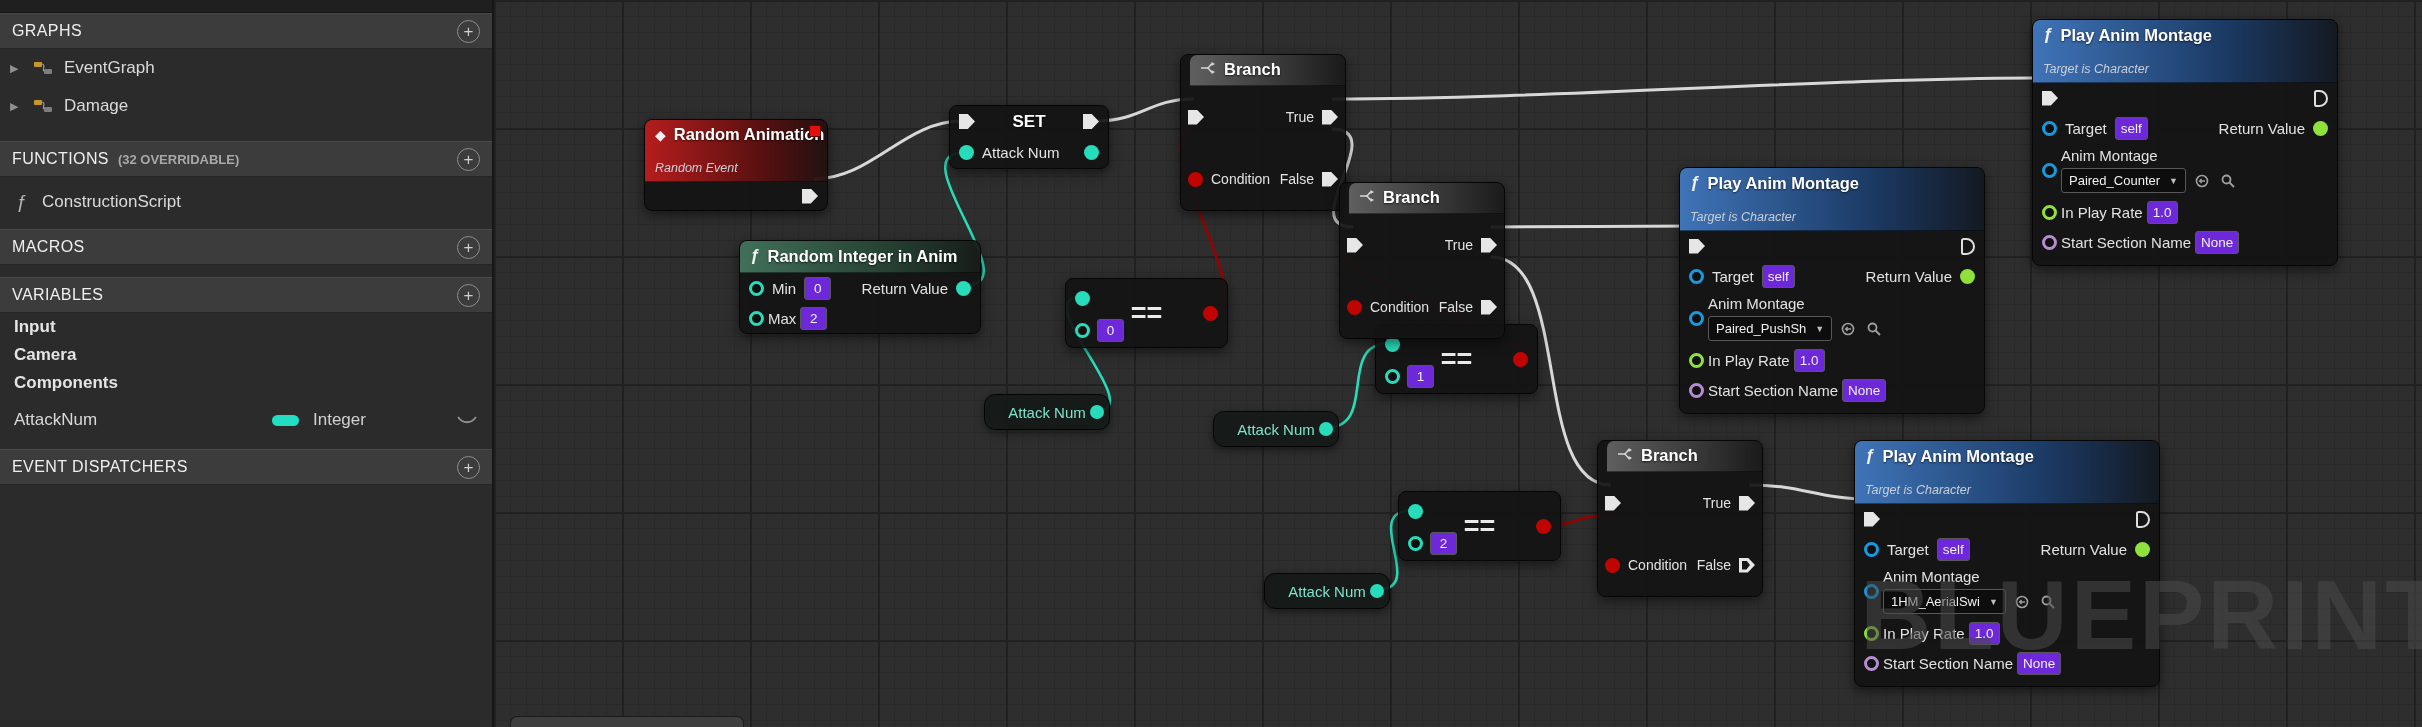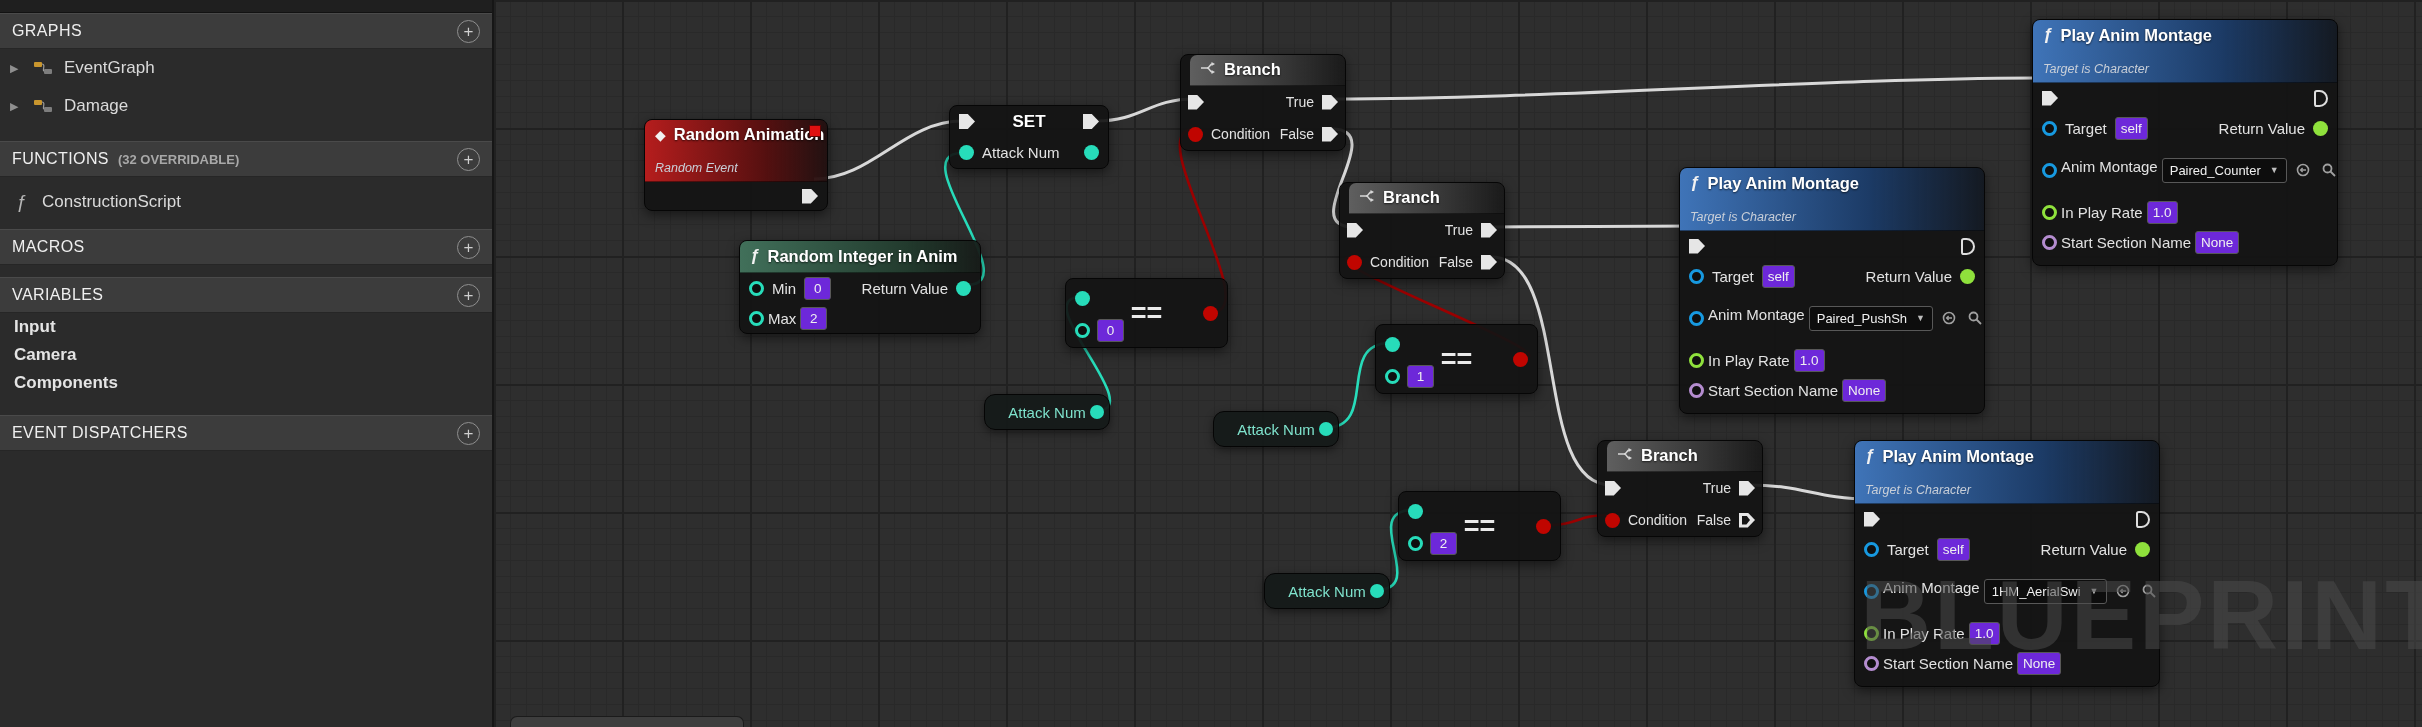--- a/index.html
+++ b/index.html
@@ -50,40 +50,40 @@
   .hdr-event{background:linear-gradient(90deg,#b51d1d,#571010 65%,rgba(60,12,12,.35));}
   .hdr-pam{background:linear-gradient(90deg,#3f74b8,#1c3b66 62%,rgba(20,35,58,.35));}
   .hdr-branch{background:linear-gradient(90deg,#5f5f5f,#343434 65%,rgba(40,40,40,.3));margin-left:9px;}
   .hdr-func{background:linear-gradient(90deg,#41705a,#223a2d 70%,rgba(30,45,36,.3));}
   .evt-badge{position:absolute;top:5px;right:6px;width:10px;height:10px;background:#e01010;border:1px solid #5c0606;}
 
   .prow{display:flex;align-items:center;gap:4px;padding:0 9px;height:30px;font-size:15px;}
   .prow.split{justify-content:space-between;}
   .pgroup{display:flex;align-items:center;gap:8px;}
   .plabel{color:#e2e2e2;white-space:nowrap;}
-  .branch .prow{padding:1px 7px;gap:7px;font-size:14px;}
+  .branch .prow{padding:16px 7px;gap:7px;font-size:14px;}
 
   .epin{width:16px;height:15px;background:#e6e6e6;clip-path:polygon(0 0,55% 0,100% 50%,55% 100%,0 100%);position:relative;flex:0 0 auto;}
   .epin.hollow::after{content:"";position:absolute;left:3px;top:3px;right:5px;bottom:3px;background:#151515;clip-path:polygon(0 0,55% 0,100% 50%,55% 100%,0 100%);}
   .pin{width:15px;height:15px;border-radius:50%;box-sizing:border-box;flex:0 0 auto;}
   .pin-int{--pc:#27dcba;}
   .pin-bool{--pc:#c00500;}
   .pin-obj{--pc:#1799e0;}
   .pin-float{--pc:#8fe13c;}
   .pin-name{--pc:#b48ccf;}
   .pin.filled{background:var(--pc);}
   .pin.hollow{border:3px solid var(--pc);background:rgba(8,8,8,.45);}
   .pin-execd{width:14px;height:17px;border:2.5px solid #dedede;border-radius:3px 9px 9px 3px;box-sizing:border-box;flex:0 0 auto;}
 
   .vbox{background:#6d28d9;border:1px solid #585858;border-radius:3px;color:#f0f0f0;font-size:13.5px;line-height:21px;min-width:15px;padding:0 5px;text-align:center;white-space:nowrap;}
   .dd{display:inline-flex;align-items:center;gap:9px;background:#0d0d0d;border:1px solid #585858;border-radius:3px;color:#f0f0f0;font-size:13px;height:23px;padding:0 7px;white-space:nowrap;}
   .caret{font-size:9px;color:#bdbdbd;}
   .mini{width:20px;height:20px;display:inline-flex;align-items:center;justify-content:center;}
   .anim-row{height:54px;align-items:center;}
-  .anim-col{display:flex;flex-direction:row;gap:4px;}
+  .anim-col{display:flex;flex-direction:column;gap:4px;}
   .anim-controls{display:flex;align-items:center;gap:6px;}
   .pam{width:306px;padding-bottom:8px;}
 
   .eq{width:163px;height:70px;}
   .eq-op{position:absolute;left:50%;top:50%;transform:translate(-50%,-50%);font-size:27px;font-weight:bold;color:#eaeaea;}
   .abs{position:absolute;}
 
   .getter{position:absolute;width:124px;height:34px;background:rgba(21,26,25,.95);border:1px solid #050505;border-radius:11px;display:flex;align-items:center;justify-content:center;box-shadow:0 3px 9px rgba(0,0,0,.45);}
   .getter-label{color:#7fe3cd;font-size:15px;}
   .getter .pin{position:absolute;right:5px;top:50%;transform:translateY(-50%);width:14px;height:14px;}
@@ -161,20 +161,30 @@
     <div class="cat-row">
         <span>Input</span>
       </div>
     <div class="cat-row">
         <span>Camera</span>
       </div>
     <div class="cat-row">
         <span>Components</span>
       </div>
     <div class="gap6"></div>
+    <div class="var-row">
+      <span class="var-name">AttackNum</span>
+      <span class="pill pill-int"></span>
+      <span class="var-type">Integer</span>
+      <span class="eye">
+          <svg width="22" height="12">
+            <path d="M2 3 C7 10 15 10 20 3" stroke="#909090" stroke-width="1.8" fill="none"></path>
+          </svg>
+        </span>
+    </div>
 
     <div class="gap12"></div>
     <div class="sec-header">
       <span class="sec-label">EVENT DISPATCHERS</span>
       <span class="plus">
           <span>+</span>
         </span>
     </div>
   </aside>
 

